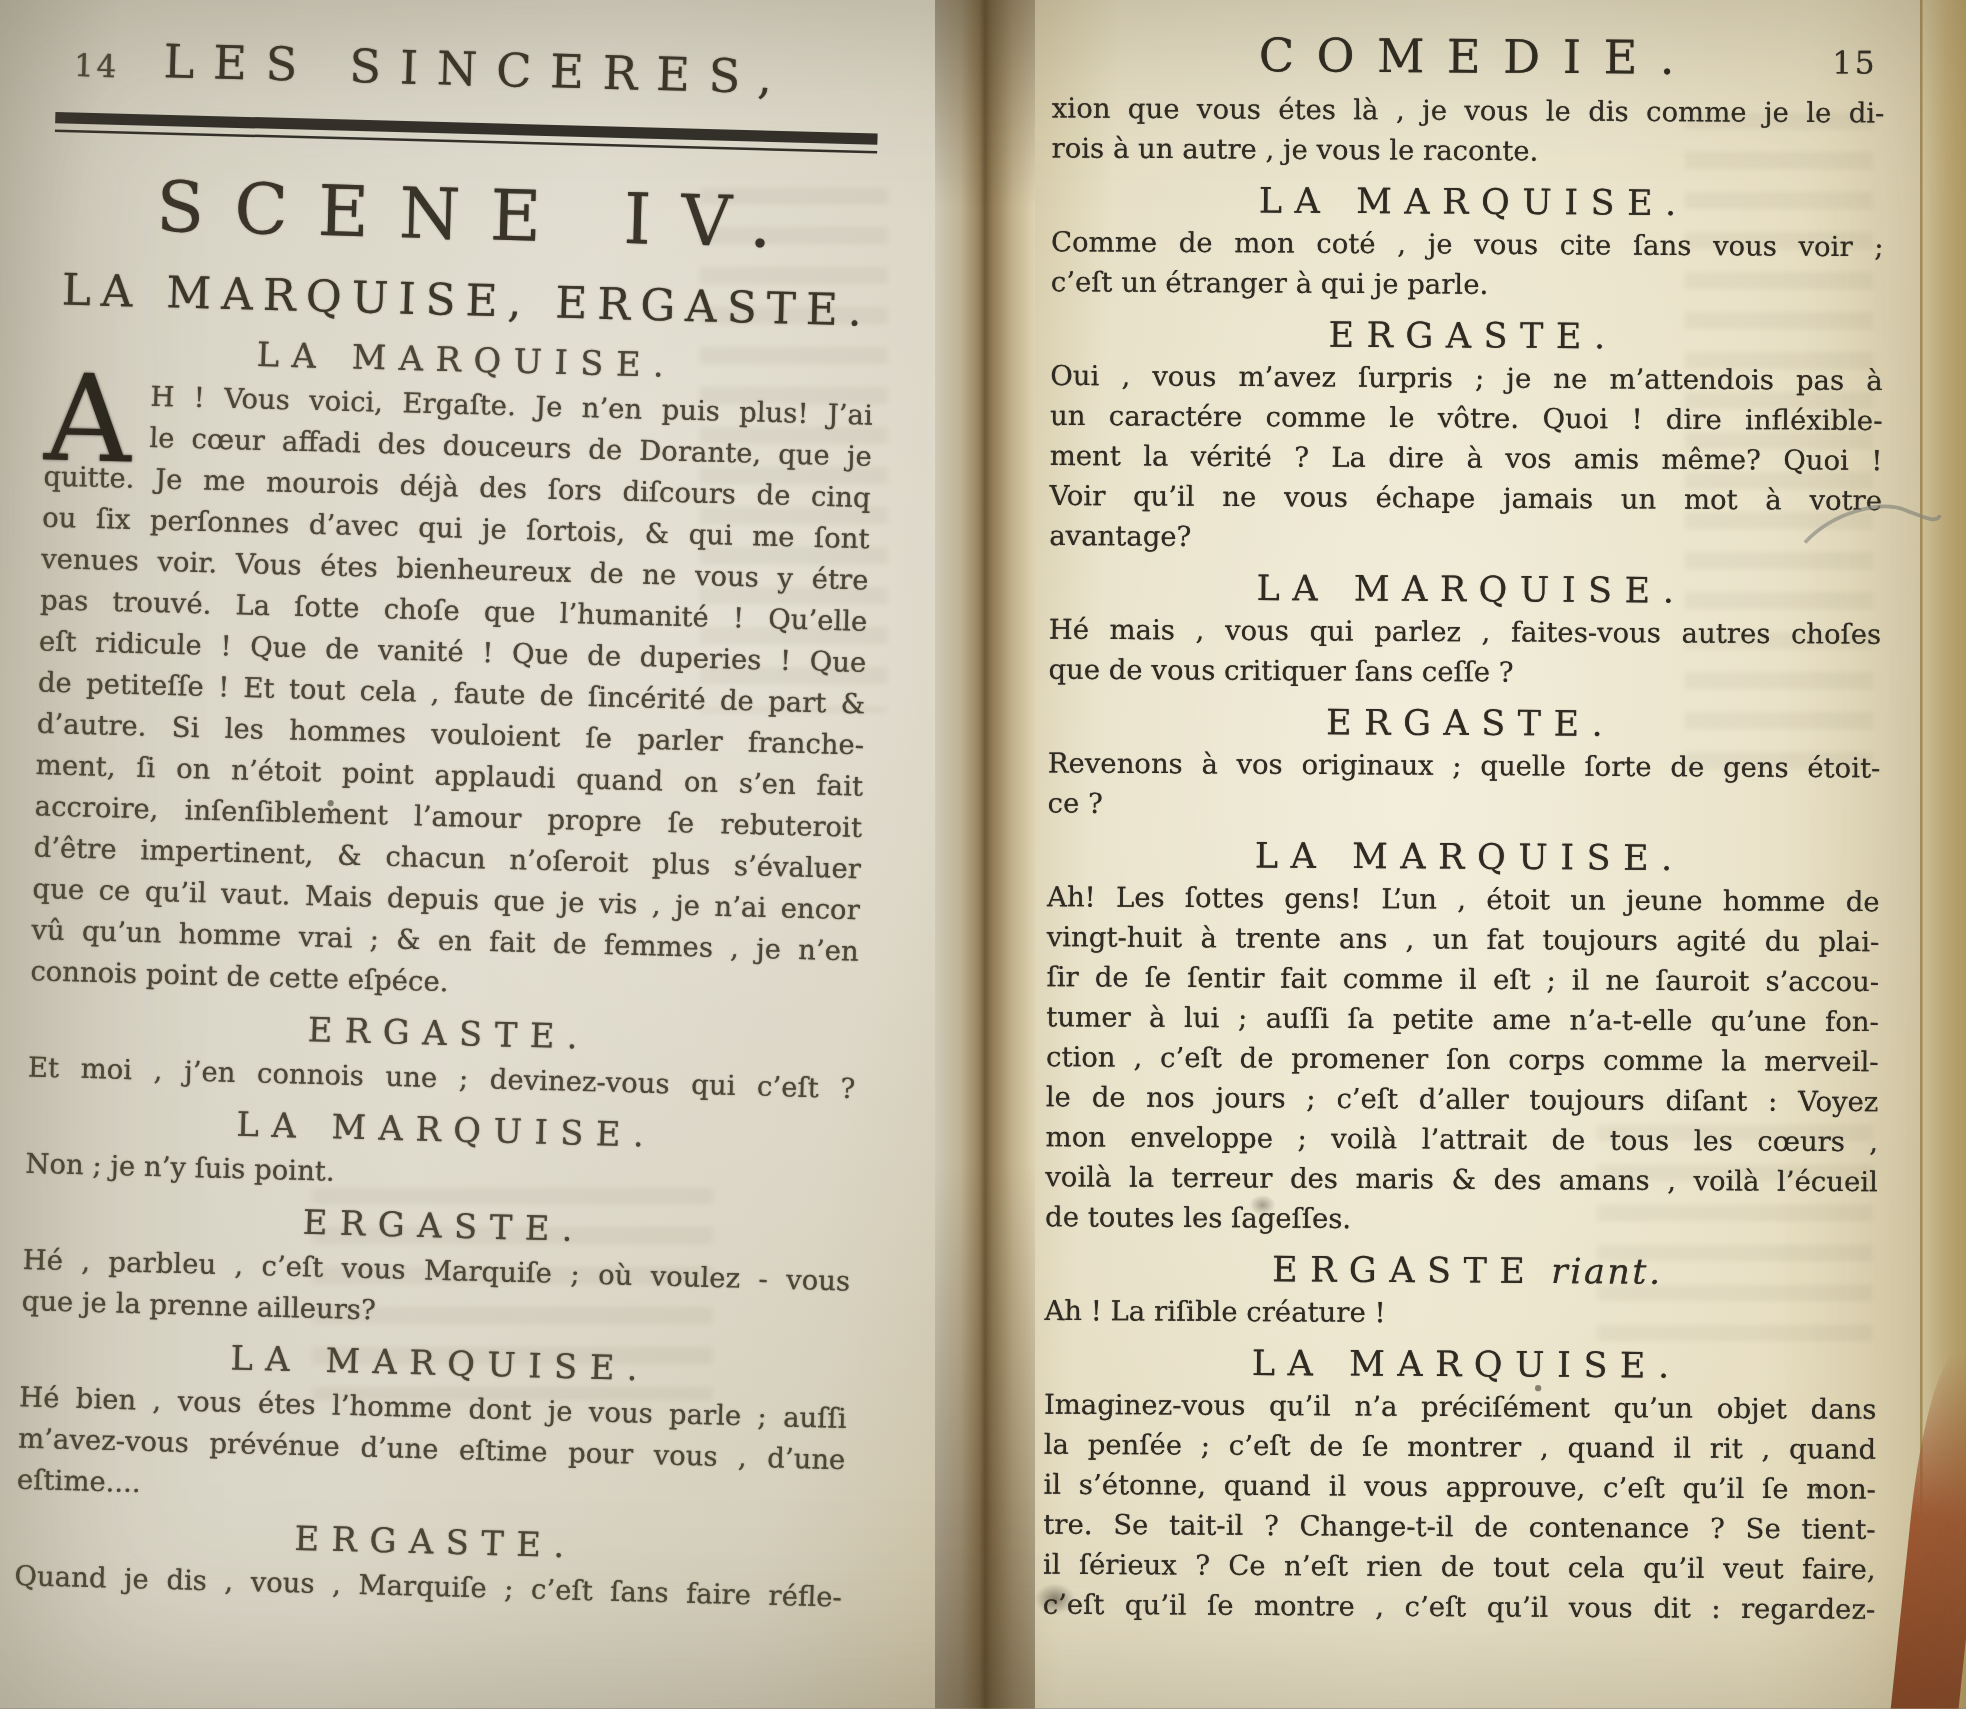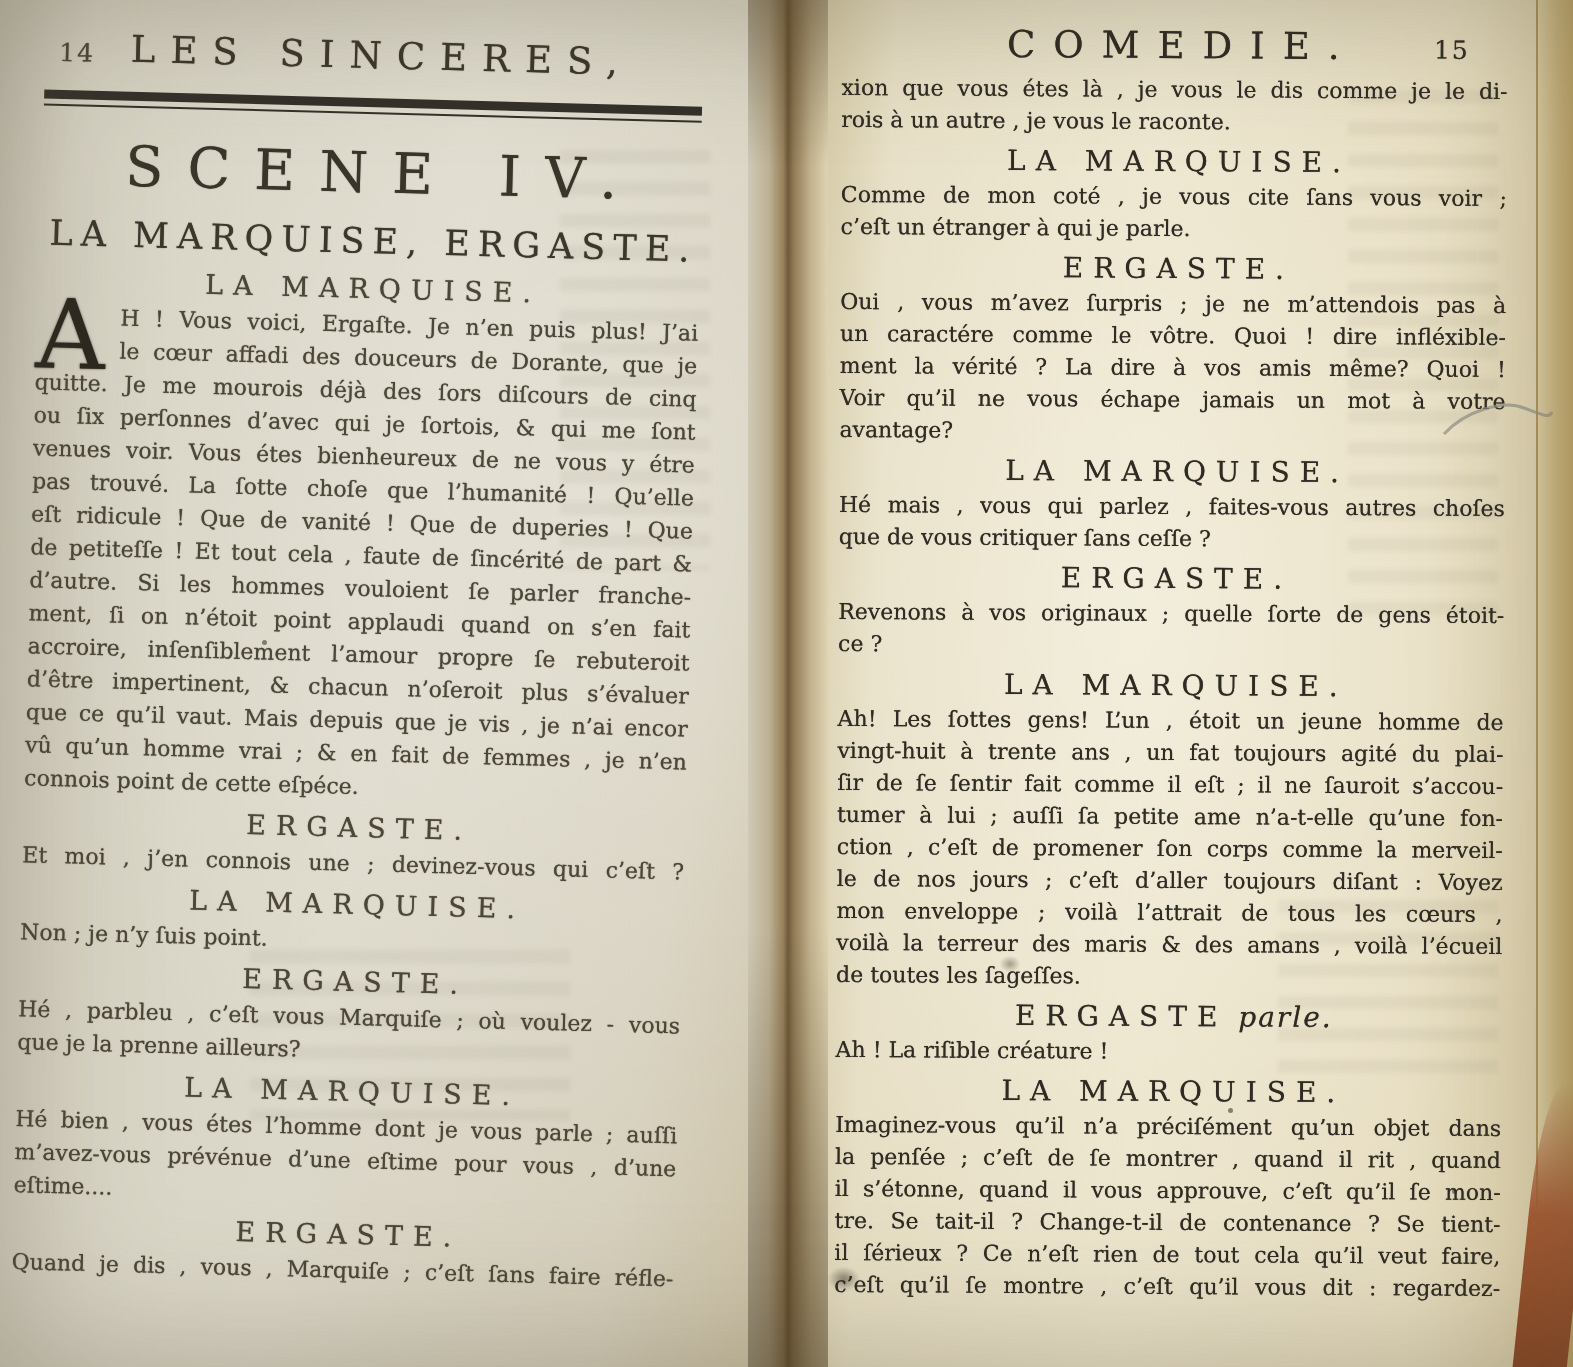--- a/index.html
+++ b/index.html
@@ -41,21 +41,21 @@
 
   .inner{position:absolute;}
   .l-inner{left:44px;top:26px;width:662px;transform:rotate(1.5deg);transform-origin:20px 0;
     color:#4b4637;text-shadow:0 0 1.1px rgba(75,70,55,.85);}
   .r-inner{left:10px;top:24px;width:666px;transform:rotate(0.35deg);
     color:#2f2b23;text-shadow:0 0 .7px rgba(47,43,35,.8);}
 
   .runhead{position:relative;height:50px;}
   .pnum{font-size:25px;letter-spacing:2px;}
   .pl{position:absolute;left:16px;top:12px;}
-  .pr{position:absolute;right:38px;top:10px;text-align:right;}
+  .pr{position:absolute;right:6px;top:10px;text-align:right;}
   .runtitle{text-align:center;font-size:37px;letter-spacing:15px;color:#3a352a;padding-left:15px;}
   .page.right .runtitle{color:#2c2820;letter-spacing:18px;}
 
   .rule2{height:5px;border-top:9px solid #33302a;border-bottom:2px solid #33302a;margin:14px 2px 6px;}
 
   .scene-h{margin:26px 0 0;text-align:center;font-weight:normal;font-size:56px;letter-spacing:24px;padding-left:24px;color:#3a352a;}
   .chars-h{margin:16px 0 12px;text-align:center;font-weight:normal;font-size:35px;letter-spacing:8px;padding-left:8px;color:#3c372b;}
 
   .speaker{text-align:center;font-size:27px;letter-spacing:10px;margin:9px 0 4px;padding-left:10px;}
   .page.right .speaker{font-size:28px;margin:7px 0 3px;}
@@ -168,21 +168,21 @@
           <div class="speaker"><span>LA MARQUISE.</span></div>
           <div class="line">Ah! Les ſottes gens! L’un , étoit un jeune homme de</div>
           <div class="line">vingt-huit à trente ans , un fat toujours agité du plai-</div>
           <div class="line">ſir de ſe ſentir fait comme il eſt ; il ne ſauroit s’accou-</div>
           <div class="line">tumer à lui ; auſſi ſa petite ame n’a-t-elle qu’une fon-</div>
           <div class="line">ction , c’eſt de promener ſon corps comme la merveil-</div>
           <div class="line">le de nos jours ; c’eſt d’aller toujours diſant : Voyez</div>
           <div class="line">mon enveloppe ; voilà l’attrait de tous les cœurs ,</div>
           <div class="line">voilà la terreur des maris &amp; des amans , voilà l’écueil</div>
           <div class="line short">de toutes les ſageſſes.</div>
-          <div class="speaker"><span>ERGASTE</span><span class="it"> parle.</span></div>
+          <div class="speaker"><span>ERGASTE</span><span class="it"> riant.</span></div>
           <div class="line short">Ah ! La riſible créature !</div>
           <div class="speaker"><span>LA MARQUISE.</span></div>
           <div class="line">Imaginez-vous qu’il n’a préciſément qu’un objet dans</div>
           <div class="line">la penſée ; c’eſt de ſe montrer , quand il rit , quand</div>
           <div class="line">il s’étonne, quand il vous approuve, c’eſt qu’il ſe mon-</div>
           <div class="line">tre. Se tait-il ? Change-t-il de contenance ? Se tient-</div>
           <div class="line">il ſérieux ? Ce n’eſt rien de tout cela qu’il veut faire,</div>
           <div class="line">c’eſt qu’il ſe montre , c’eſt qu’il vous dit : regardez-</div>
         </div>
     </div>

